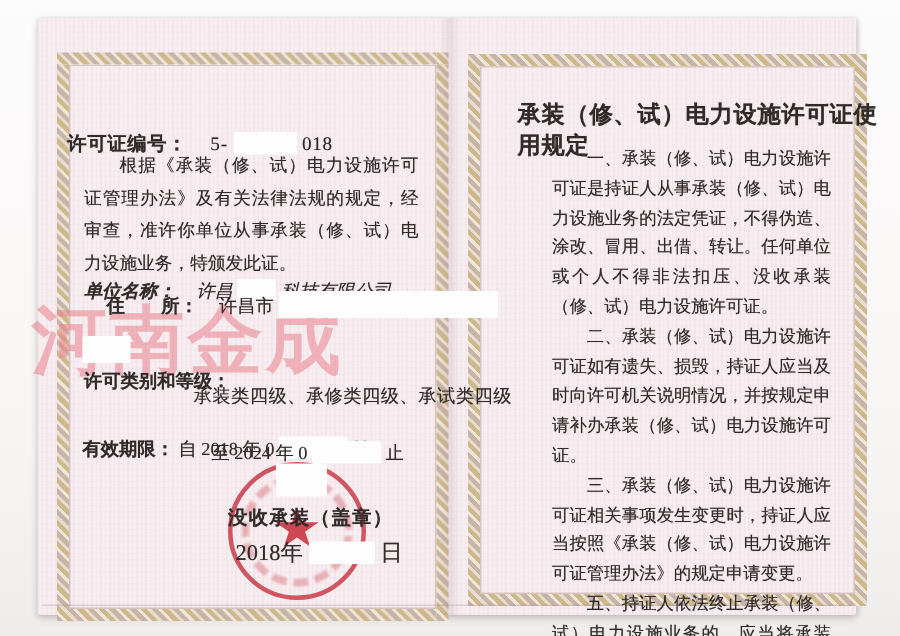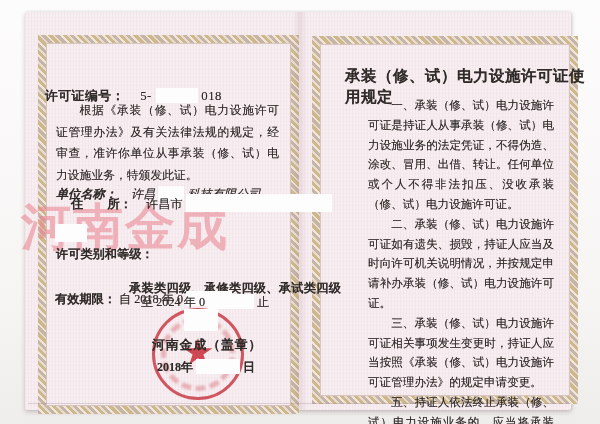--- a/index.html
+++ b/index.html
@@ -47,41 +47,41 @@
   .license-row{left:20px;top:52px;font-size:12.8px;letter-spacing:0.5px;margin-top:24px;}
   .intro{
     position:absolute;z-index:4;left:31px;top:88px;width:223px;
     font-size:11.8px;line-height:21.5px;text-align:justify;text-indent:2em;
     text-shadow:0 0 0.5px rgba(60,50,50,0.55);
   }
   .company-row{left:31px;top:174px;font-style:italic;}
   .address-row{left:46px;top:182px;}
   .legal-row{left:30px;top:212px;}
   .class-row{left:31px;top:234px;}
-  .class-value{left:104px;top:244px;font-weight:bold;letter-spacing:0.3px;margin-top:24px;}
+  .class-value{left:104px;top:244px;font-weight:normal;letter-spacing:0.3px;}
   .valid-row1{left:30px;top:279px;text-align:center;}
   .valid-row2{left:84px;top:282px;margin-left:32px;}
   .gap8{display:inline-block;width:8px;}
   .seal{
     position:absolute;left:127px;top:296px;width:86px;height:86px;z-index:2;
     border:3px solid rgba(198,48,60,0.80);border-radius:50%;
     filter:blur(0.3px);
   }
   .seal-inner-ring{
     position:absolute;left:6px;top:6px;right:6px;bottom:6px;
     border:5px dashed rgba(200,45,55,0.30);border-radius:50%;
     filter:blur(0.8px);
   }
   .seal-star{
     position:absolute;left:28px;top:27px;width:30px;height:29px;
     background:rgba(198,35,48,0.82);filter:blur(0.4px);
     clip-path:polygon(50% 0%,61% 35%,98% 35%,68% 57%,79% 91%,50% 70%,21% 91%,32% 57%,2% 35%,39% 35%);
   }
   .authority-row{left:127px;top:325px;font-size:12.8px;font-weight:bold;letter-spacing:1px;}
-  .date-row{left:132px;top:347px;font-size:12px;font-weight:bold;}
+  .date-row{left:132px;top:347px;font-size:15px;font-weight:normal;}
   .rp-title{
     position:absolute;z-index:4;left:272px;top:54px;width:244px;
     text-align:left;font-size:15.5px;font-weight:bold;letter-spacing:0.5px;
     text-shadow:0 0 0.5px rgba(60,50,50,0.55);
     margin-left:48px;
   }
   .rp-rules{position:absolute;z-index:4;left:296px;top:84px;width:233px;}
   .rp-rules p{
     margin:0;font-size:11.6px;line-height:19.8px;text-align:justify;text-indent:2em;
     text-shadow:0 0 0.5px rgba(60,50,50,0.55);
@@ -146,21 +146,21 @@
     <span class="patch" style="width:46px;"></span>
     <span>止</span>
   </div>
 
   <div class="seal">
     <div class="seal-inner-ring"></div>
     <div class="seal-star"></div>
   </div>
   <div class="patch-abs" style="left:159px;top:297px;width:34px;height:22px;"></div>
 
-  <div class="row authority-row">河南金成（盖章）</div>
+  <div class="row authority-row">没收承装（盖章）</div>
 
   <div class="row date-row">
     <span>2018年</span>
     <span class="patch" style="width:44px;"></span>
     <span>日</span>
   </div>
 
   <div class="rp-title">承装（修、试）电力设施许可证使用规定</div>
 
   <div class="rp-rules">

